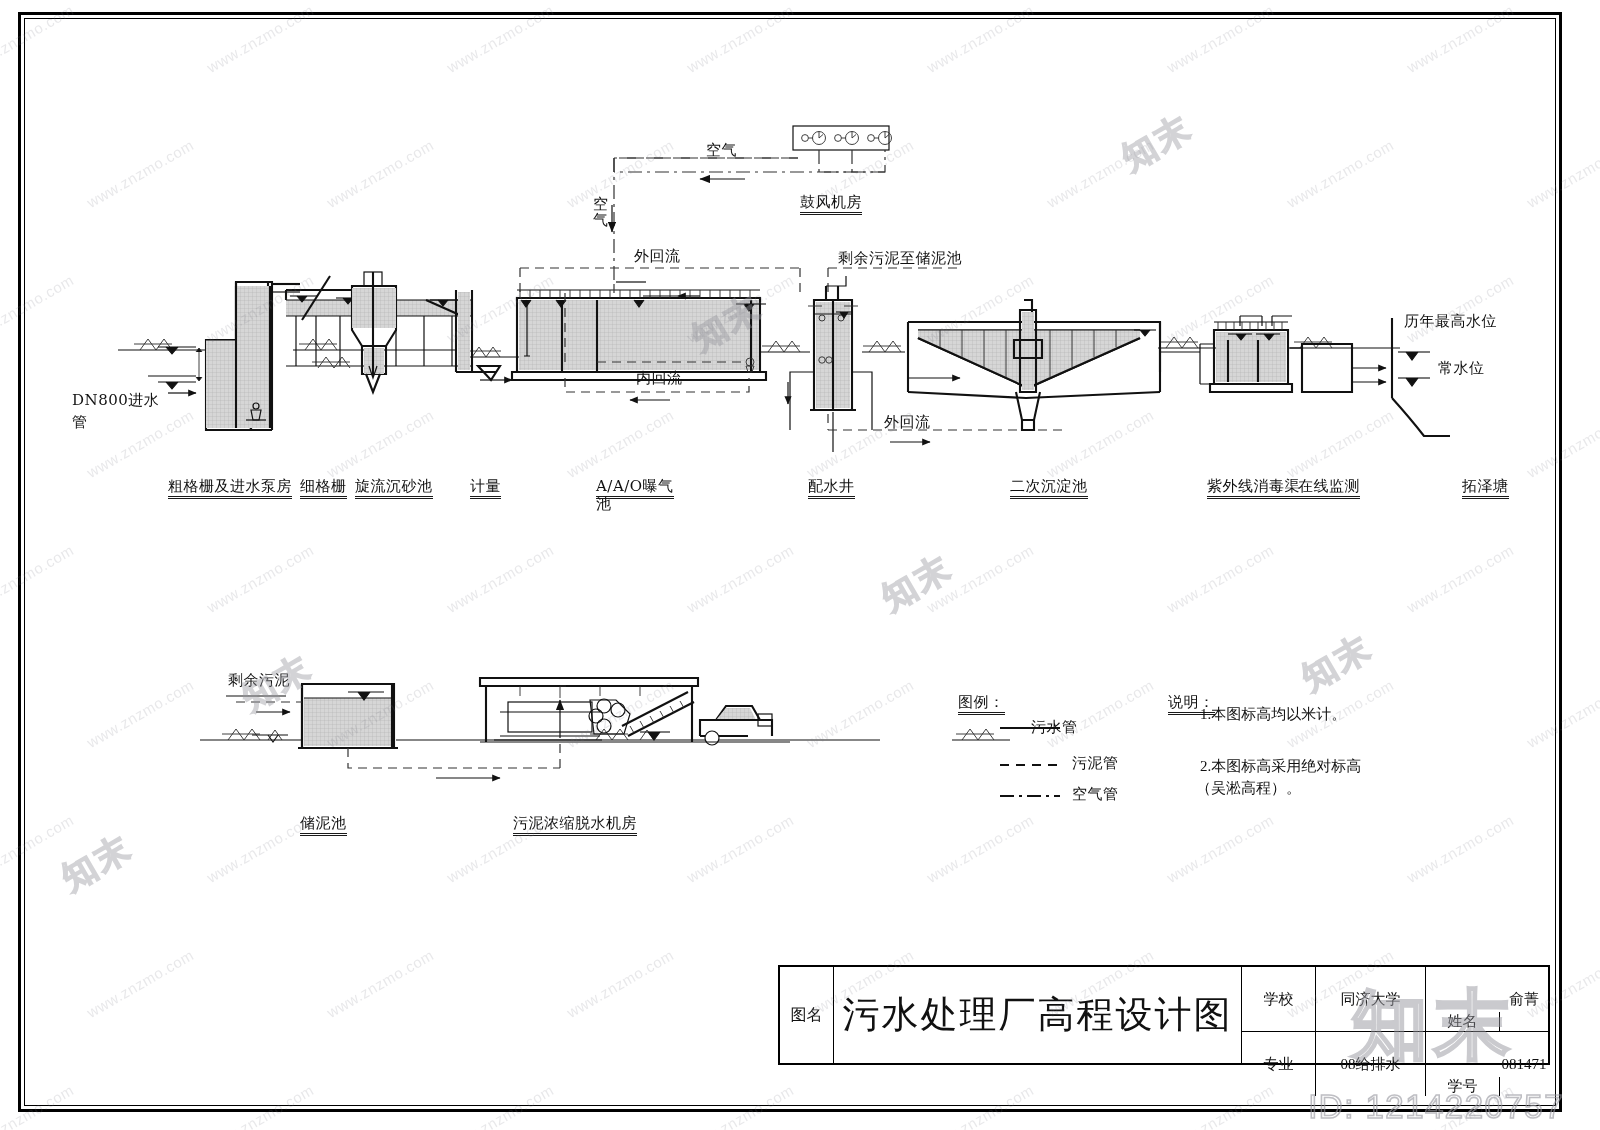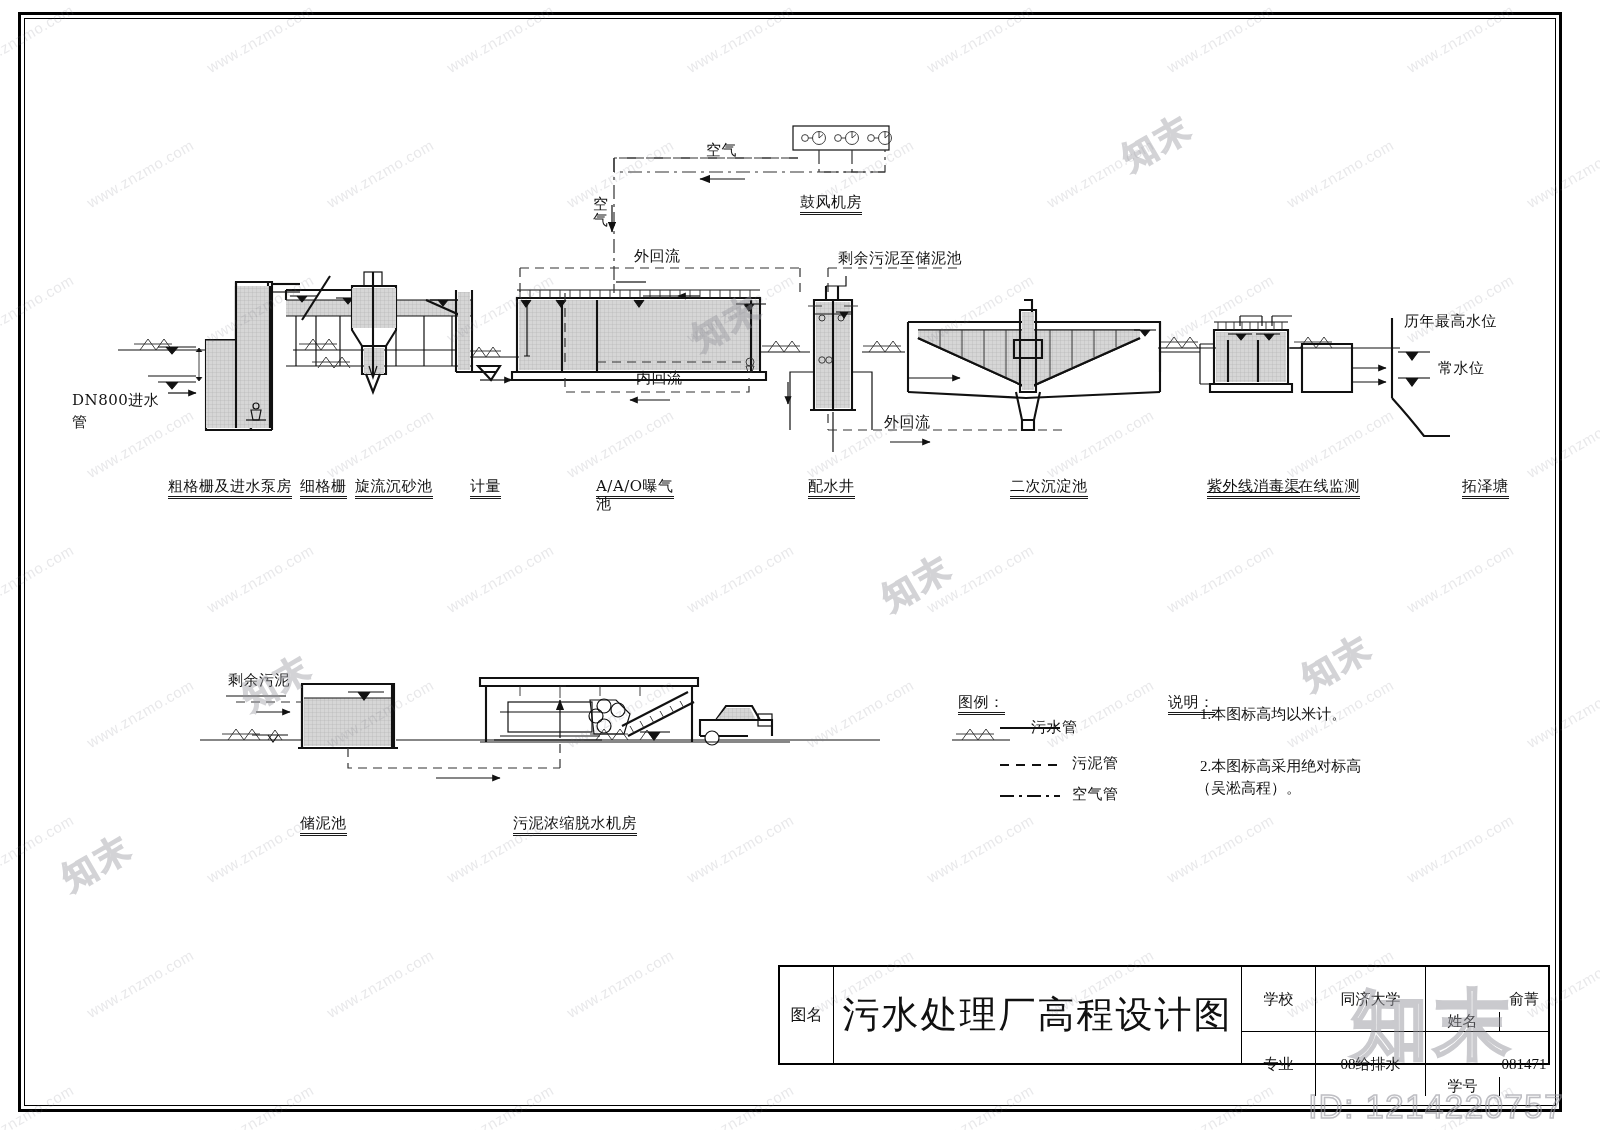--- a/index.html
+++ b/index.html
@@ -448,21 +448,21 @@
 
   <div id="proc-labels">
       <div class="lbl cn dbl-ul" style="left: 168px; top: 478px;">粗格栅及进水泵房</div>
       <div class="lbl cn dbl-ul" style="left: 300px; top: 478px;">细格栅</div>
       <div class="lbl cn dbl-ul" style="left: 355px; top: 478px;">旋流沉砂池</div>
       <div class="lbl cn dbl-ul" style="left: 470px; top: 478px;">计量</div>
       <div class="lbl cn dbl-ul" style="left: 596px; top: 478px; text-align: right;">A/A/O曝气</div>
       <div class="lbl cn" style="left: 596px; top: 496px;">池</div>
       <div class="lbl cn dbl-ul" style="left: 808px; top: 478px;">配水井</div>
       <div class="lbl cn dbl-ul" style="left: 1010px; top: 478px;">二次沉淀池</div>
-      <div class="lbl cn dbl-ul" style="left: 1207px; top: 478px; text-decoration: underline;">紫外线消毒渠</div>
+      <div class="lbl cn dbl-ul" style="left: 1207px; top: 478px;">紫外线消毒渠</div>
       <div class="lbl cn dbl-ul" style="left: 1298px; top: 478px;">在线监测</div>
       <div class="lbl cn dbl-ul" style="left: 1462px; top: 478px;">拓泽塘</div>
     </div>
   <div id="sludge-labels">
       <div class="lbl cn dbl-ul" style="left: 300px; top: 815px;">储泥池</div>
       <div class="lbl cn dbl-ul" style="left: 513px; top: 815px;">污泥浓缩脱水机房</div>
     </div>
 
   <div class="lbl cn dbl-ul" style="left:958px;top:694px;">图例：</div>
   <div class="lbl cn" style="left:1031px;top:719px;">污水管</div>

